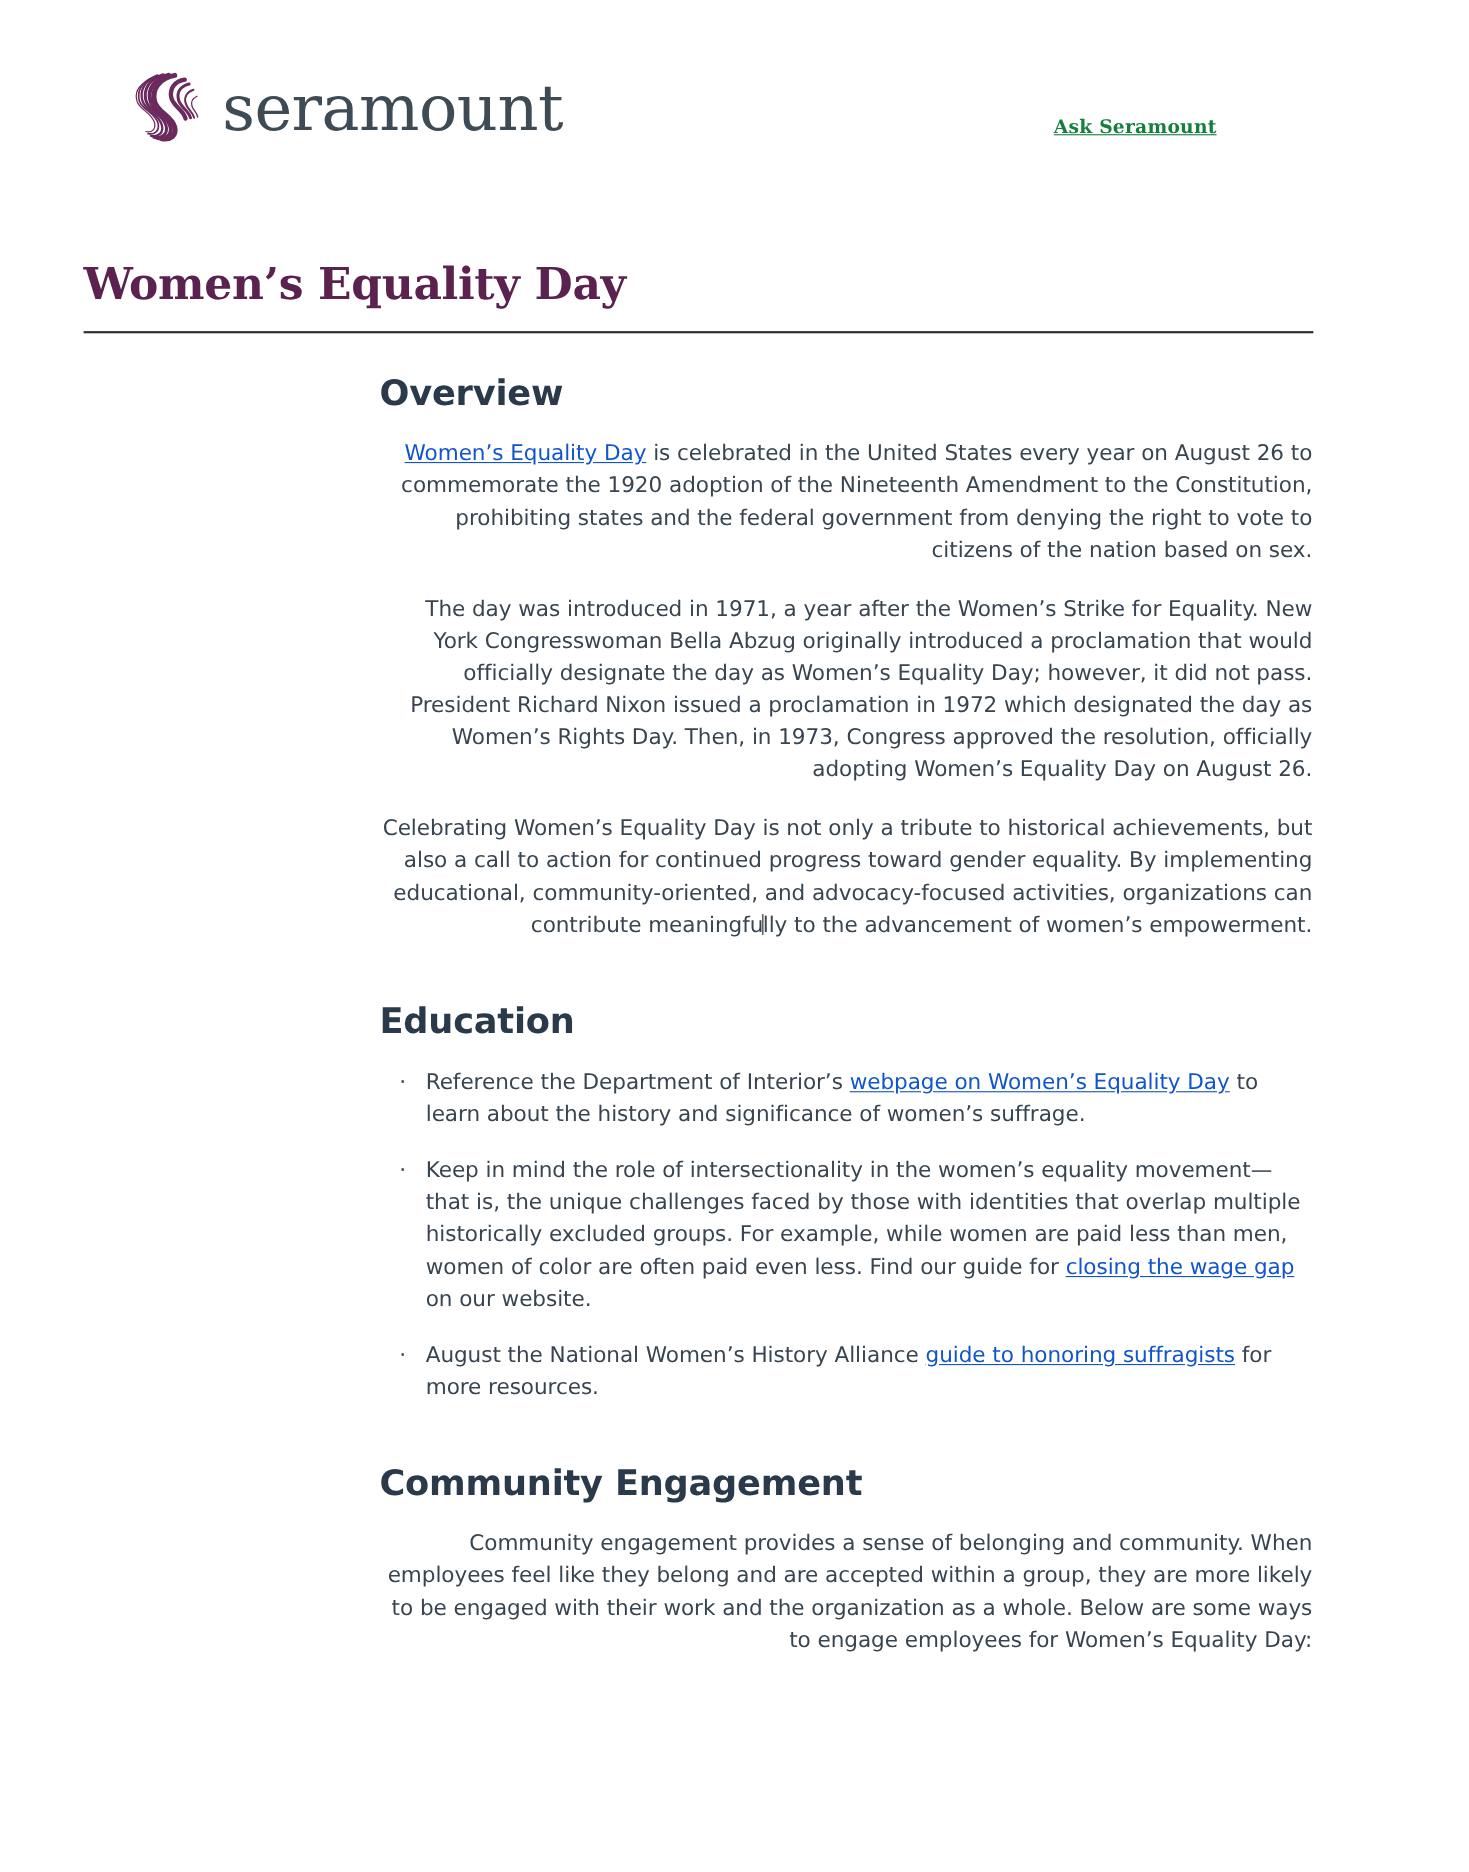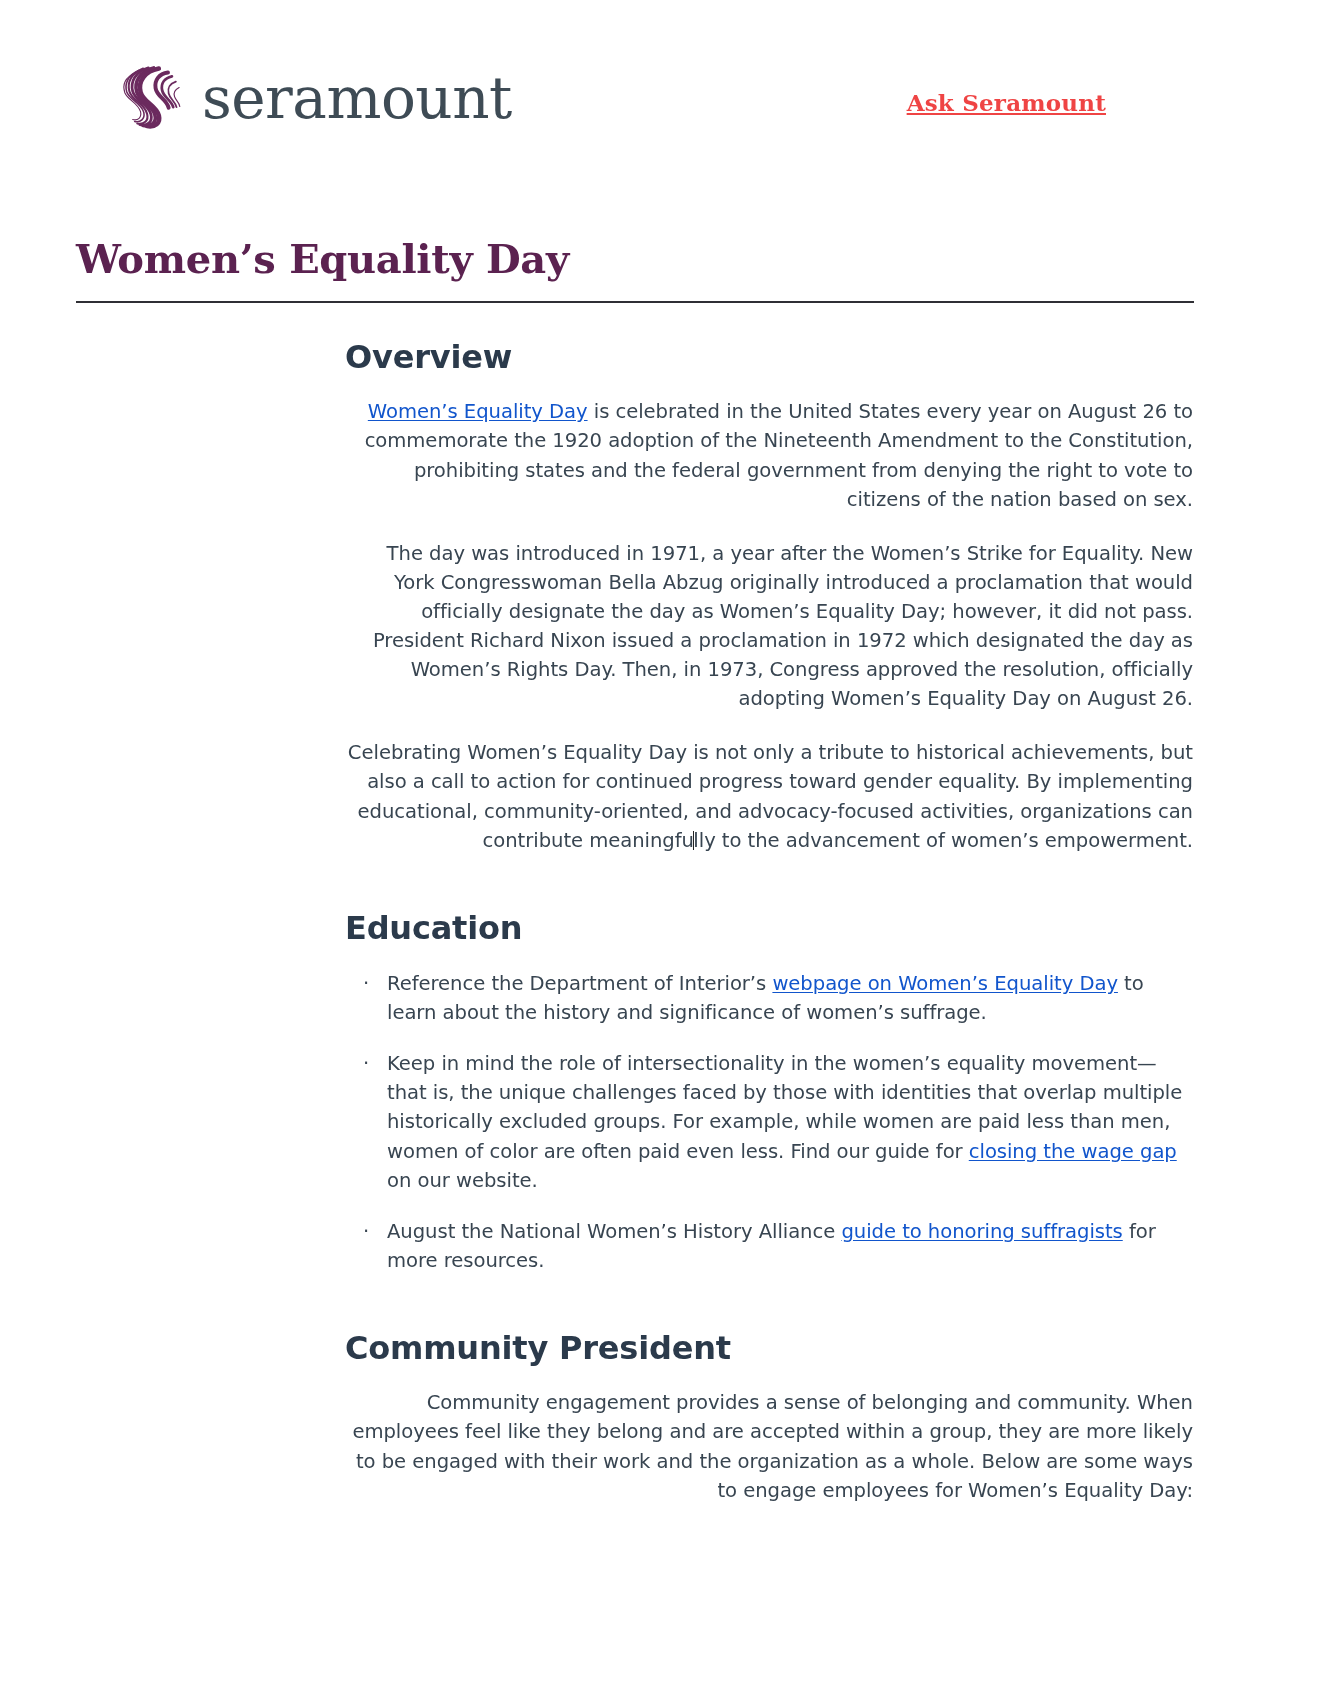--- a/index.html
+++ b/index.html
@@ -42,25 +42,25 @@
     font-weight: 400;
     letter-spacing: -0.5px;
     color: #3e4b55;
     line-height: 1;
     position: relative;
     top: 2px;
   }
   .ask-seramount {
     position: absolute;
     right: 146px;
-    top: 89px;
+    top: 106px;
     font-family: "DejaVu Serif", serif;
-    font-size: 23px;
+    font-size: 17px;
     font-weight: 700;
-    color: #ef4444;
+    color: #15803d;
     letter-spacing: 0.2px;
     white-space: nowrap;
   }
 
   
   .title-block {
     position: absolute;
     left: 76px;
     top: 236px;
     width: 1118px;
@@ -202,17 +202,17 @@
       <span class="bullet-dot">·</span><span>Reference the Department of Interior’s </span><a class="doc-link" href="#">webpage on Women’s Equality Day</a><span> to learn about the history and significance of women’s suffrage.</span>
     </li>
     <li>
       <span class="bullet-dot">·</span><span>Keep in mind the role of intersectionality in the women’s equality movement—that is, the unique challenges faced by those with identities that overlap multiple historically excluded groups. For example, while women are paid less than men, women of color are often paid even less. Find our guide for </span><a class="doc-link" href="#">closing the wage gap</a><span> on our website.</span>
     </li>
     <li>
       <span class="bullet-dot">·</span><span>August the National Women’s History Alliance </span><a class="doc-link" href="#">guide to honoring suffragists</a><span> for more resources.</span>
     </li>
   </ul>
 
-  <h2 class="section-heading spaced">Community President</h2>
+  <h2 class="section-heading spaced">Community Engagement</h2>
 
   <p class="body-text">Community engagement provides a sense of belonging and community. When employees feel like they belong and are accepted within a group, they are more likely to be engaged with their work and the organization as a whole. Below are some ways to engage employees for Women’s Equality Day:</p>
 
 </div>
 
 </body></html>

